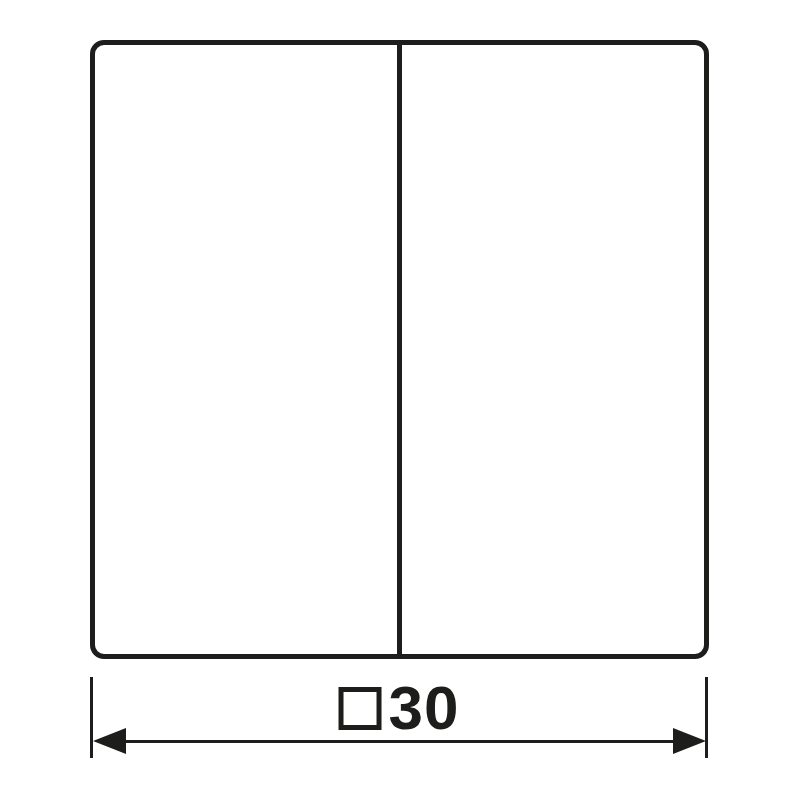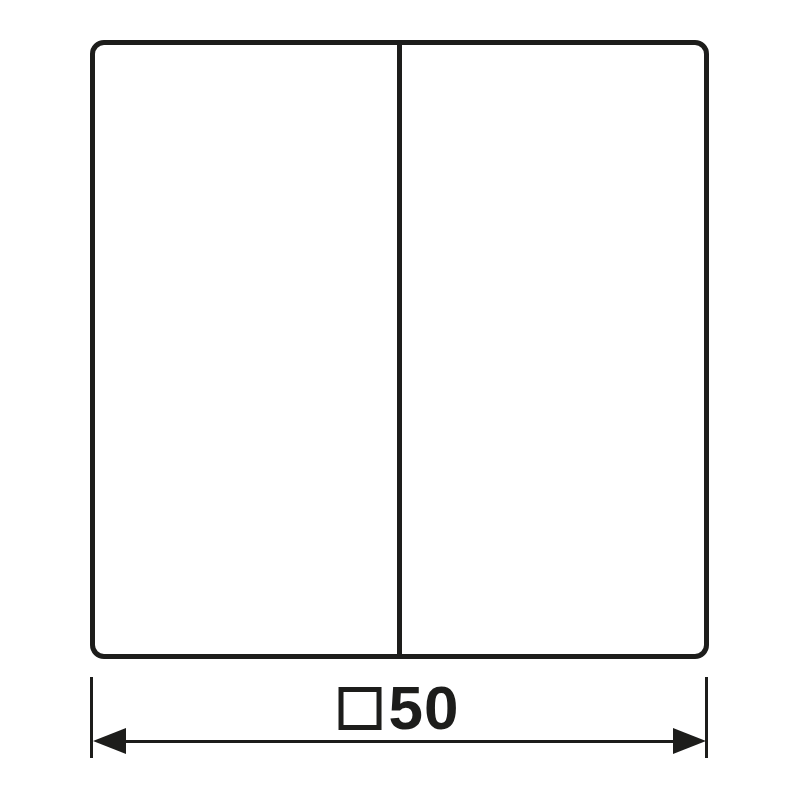--- a/index.html
+++ b/index.html
@@ -115,16 +115,16 @@
   <div class="ext-line ext-left"></div>
   <div class="ext-line ext-right"></div>
 
   <div class="dim-line"></div>
 
   <div class="arrow arrow-left"></div>
   <div class="arrow arrow-right"></div>
 
   <div class="dim-label">
     <span class="square-symbol"></span>
-    <span class="dim-value">50</span>
+    <span class="dim-value">30</span>
   </div>
 
 </div>
 
 </body></html>

